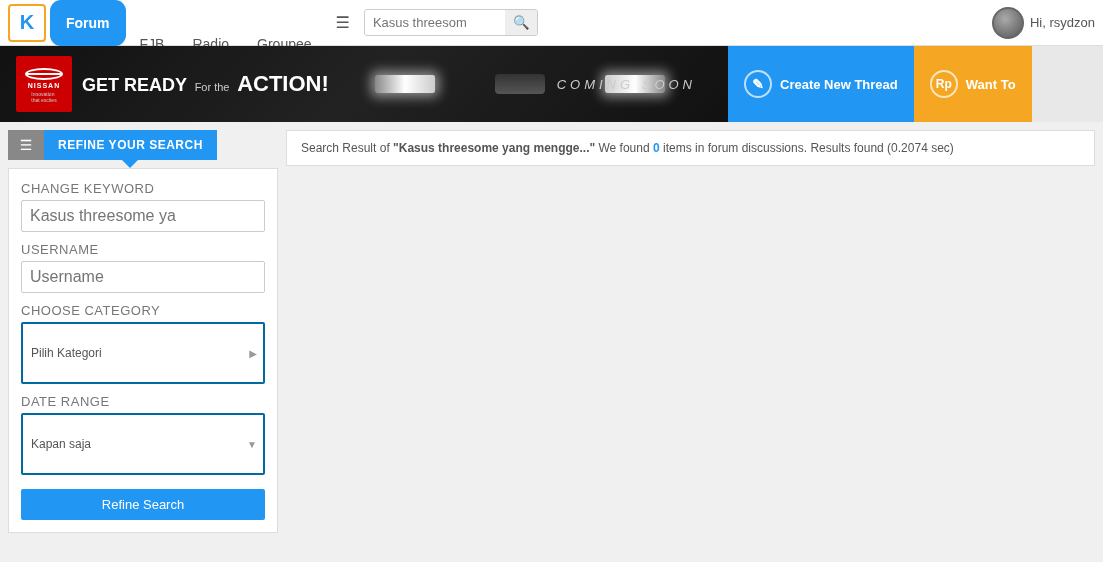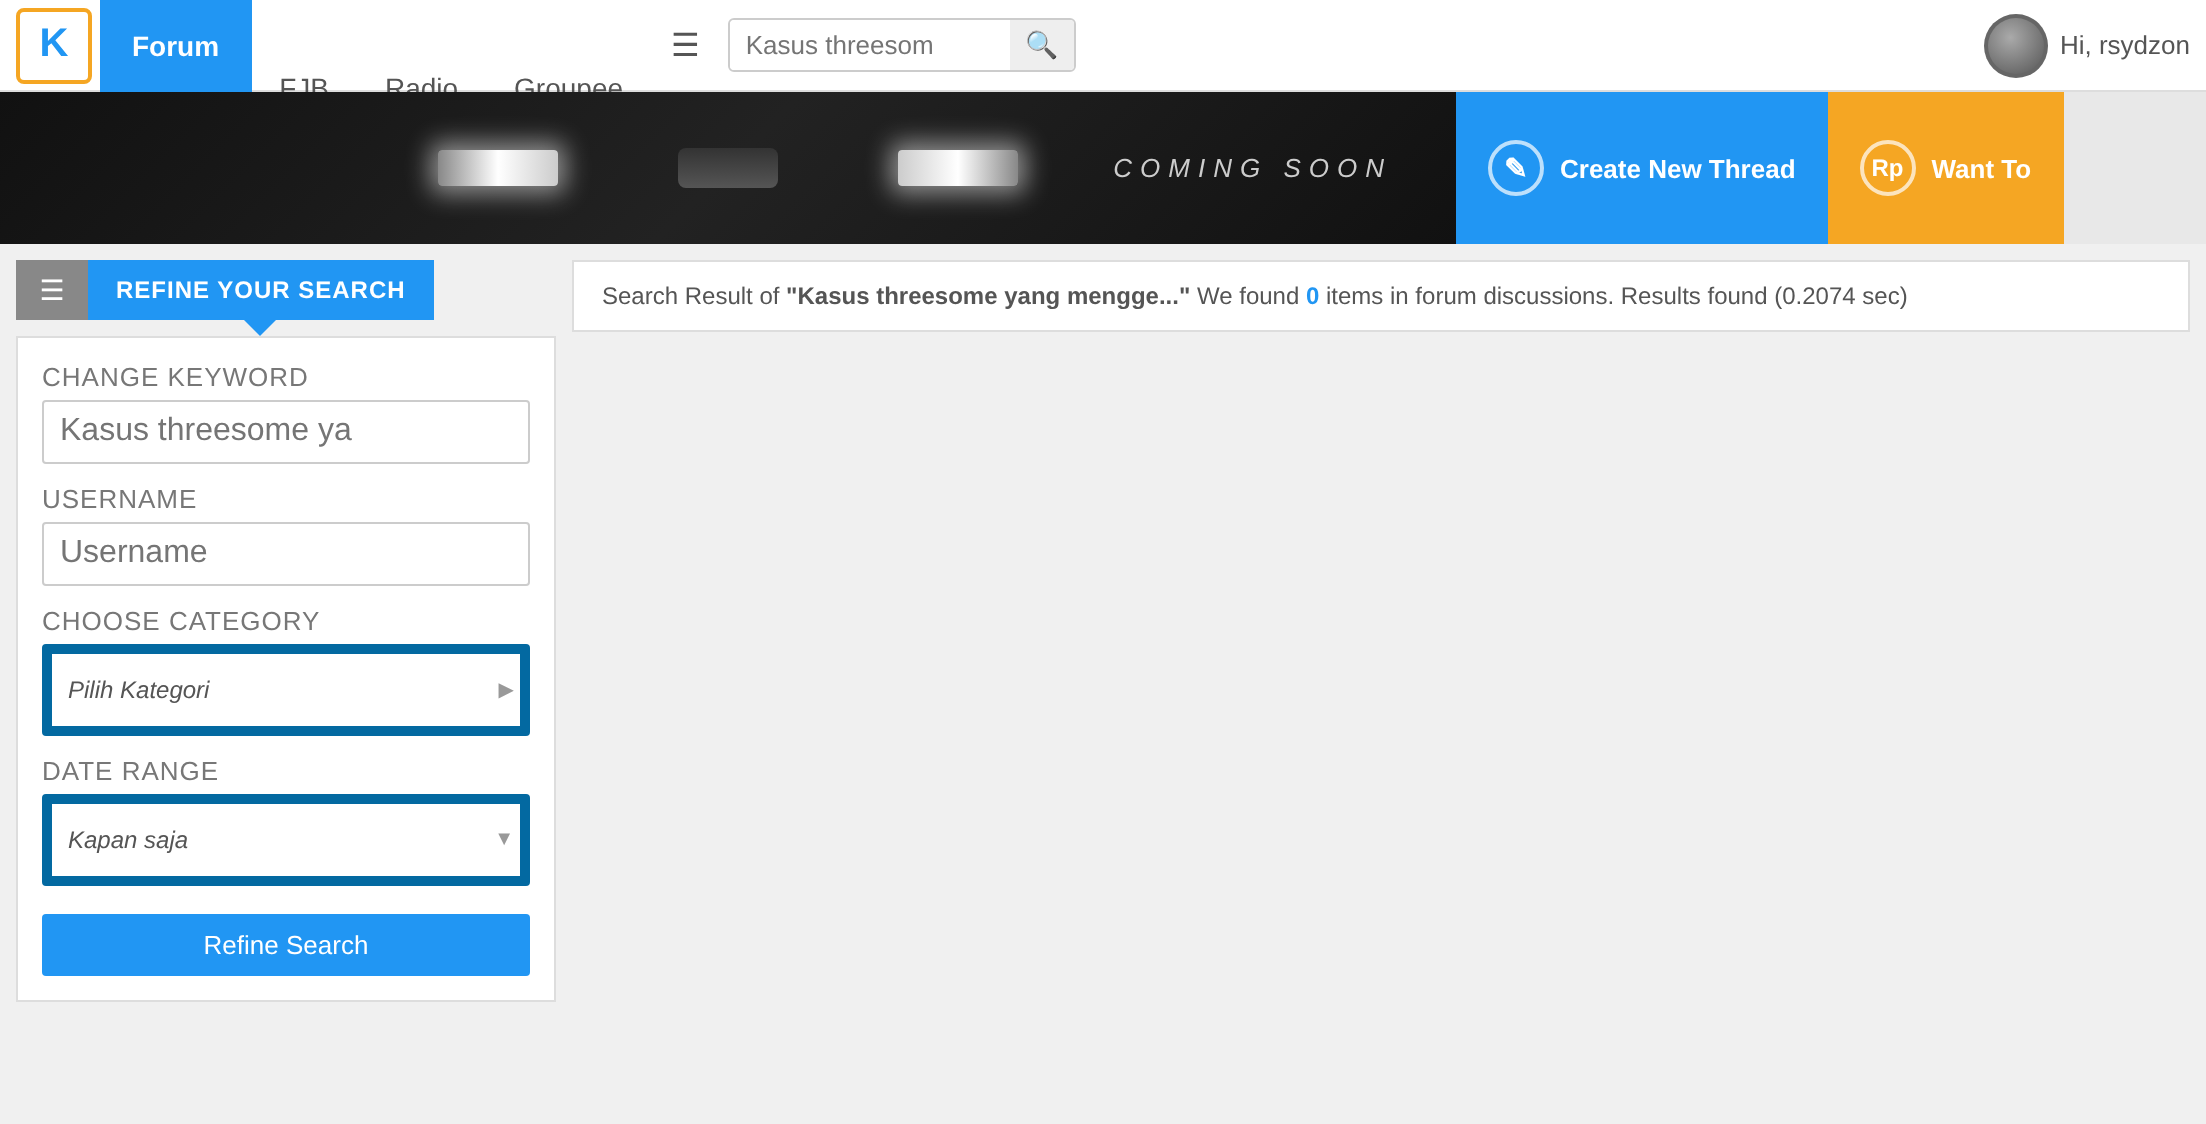--- a/index.html
+++ b/index.html
@@ -24,20 +24,21 @@
       flex-shrink: 0;
     }
     .topnav-logo-k {
       color: #2196f3; font-weight: bold; font-size: 20px;
     }
     .topnav-forum {
       background: #2196f3; color: #fff; padding: 0 16px;
       height: 46px; display: flex; align-items: center;
       font-weight: bold; font-size: 14px;
       flex-shrink: 0;
+      border-radius: 11px;
     }
     .topnav-link {
       padding: 0 14px; height: 46px; display: flex; align-items: center;
       color: #555; font-size: 14px; cursor: pointer;
       flex-shrink: 0;
       margin-top: 43px;
     }
     .topnav-menu-icon {
       padding: 0 10px; color: #555; font-size: 16px; cursor: pointer;
     }
@@ -186,25 +187,24 @@
     .field-label:first-child { margin-top: 0; }
     .field-input {
       width: 100%; border: 1px solid #ccc; padding: 6px 8px;
       font-size: 16px; color: #555; outline: none;
       border-radius: 2px;
     }
     .field-select-wrap {
       position: relative;
     }
     .field-select {
-      width: 100%; border: 5px solid #0369a1; padding: 11px 8px;
+      width: 100%; border: 2px solid #0369a1; padding: 22px 8px;
       font-size: 12px; color: #555; outline: none;
       border-radius: 2px; background: #fff; appearance: none;
       cursor: pointer;
-      font-style: italic;
     }
     .field-select-arrow {
       position: absolute; right: 8px; top: 50%; transform: translateY(-50%);
       color: #999; font-size: 10px; pointer-events: none;
     }
     .refine-btn {
       margin-top: 14px; width: 100%;
       background: #2196f3; color: #fff; border: none;
       padding: 8px; font-size: 13px; cursor: pointer;
       border-radius: 2px;
@@ -255,20 +255,36 @@
     <div class="avatar-circle">
       <div class="avatar-inner"></div>
     </div>
     <span>Hi, rsydzon</span>
   </div>
 </div>
 
 <div class="top-area">
   <div class="banner-wrapper">
     <div class="banner">
+      <div class="banner-left">
+        <div class="nissan-logo-box">
+          <div class="nissan-oval">
+            <div class="nissan-oval-bar"></div>
+          </div>
+          <div class="nissan-logo-text">NISSAN</div>
+          <div style="font-size:5px;color:#ccc;margin-top:2px;">Innovation<br>that excites</div>
+        </div>
+        <div class="banner-text">
+          <div>
+            <span style="font-size:18px;font-weight:bold;color:#fff;">GET READY</span>
+            <span style="font-size:11px;color:#ccc;margin:0 4px;">For the</span>
+            <span style="font-size:22px;font-weight:bold;color:#fff;">ACTION!</span>
+          </div>
+        </div>
+      </div>
       <div class="banner-car-area">
         <div class="banner-car-lights">
           <div class="headlight"></div>
           <div style="width:50px;height:20px;background:linear-gradient(to bottom,#333,#555);border-radius:4px;"></div>
           <div class="headlight" style="transform:scaleX(-1);"></div>
         </div>
         <div class="banner-coming-soon">COMING SOON</div>
       </div>
     </div>
   </div>

